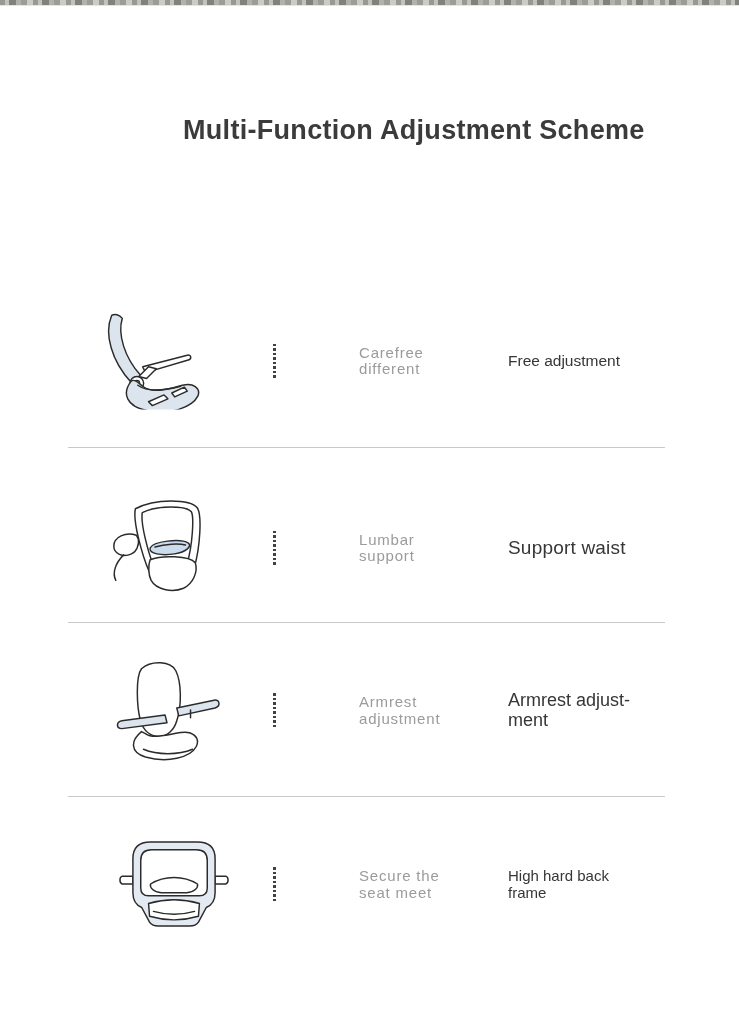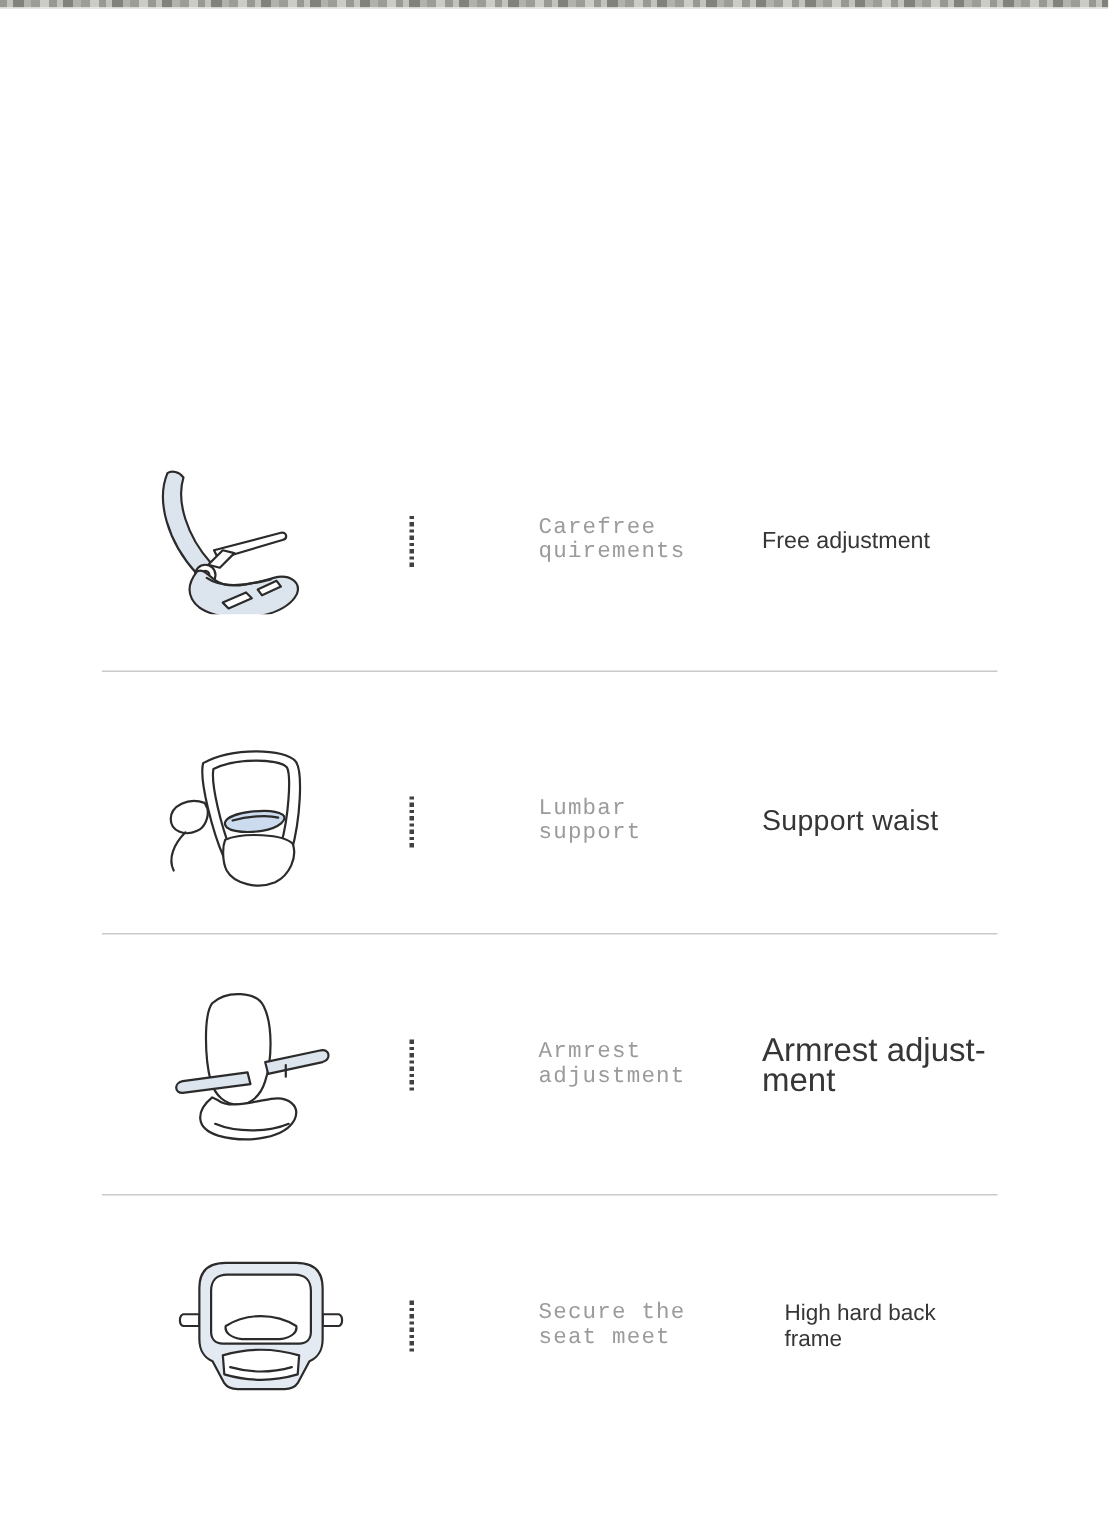--- a/index.html
+++ b/index.html
@@ -33,39 +33,40 @@
   }
   .feature-row { position:absolute; left:0; width:739px; }
   .chair { position:absolute; top:50%; transform:translateY(-50%); line-height:0; }
   .dots {
     position:absolute; left:273px; top:50%; transform:translateY(-50%);
     display:flex; flex-direction:column; gap:2px;
   }
   .dot { width:2.5px; height:2.5px; background:#414141; }
   .feature-label {
     position:absolute; left:359px; top:50%; transform:translateY(-50%);
-    font-size:15px; line-height:16.5px; letter-spacing:.8px; color:#9b9b9b;font-family:Liberation Mono, monospace;
+    font-size:15px; line-height:16.5px; letter-spacing:.8px; color:#9b9b9b;
   }
   .feature-value {
     position:absolute; left:508px; top:50%; transform:translateY(-50%);
     color:#363636; white-space:nowrap;
   }
   .feature-value.size-s  { font-size:15.5px; }
   .feature-value.size-l  { font-size:19px; letter-spacing:.2px; }
-  .feature-value.size-m  { font-size:22px; line-height:20px; }
-  .feature-value.size-xs { font-size:15px; line-height:17px;margin-left:15px; }
+  .feature-value.size-m  { font-size:18px; line-height:20px; }
+  .feature-value.size-xs { font-size:15px; line-height:17px; }
   svg { display:block; }
 </style>
 </head>
 <body>
 
 <div id="screen">
 
   <div class="torn-edge"></div>
 
+  <h1 class="page-title">Multi-Function Adjustment Scheme</h1>
 
 
   <div class="feature-row" style="top:274px;height:173px;">
     <span class="chair" style="left:92px;">
       <svg width="113" height="97" viewBox="0 0 116 100" fill="none" stroke="#2b2b2b" stroke-width="1.5" stroke-linejoin="round" stroke-linecap="round">
         <path d="M20 3 C 12 22, 20 50, 40 72 L 50 65 C 33 46, 26 22, 31 6 C 28 2, 23 1, 20 3 Z" fill="#dce4ee"></path>
         <path d="M52 56 L 98 44 C 102 43, 103 48, 99 49 L 55 62 Z" fill="#ffffff"></path>
         <path d="M48 66 L 58 56 L 66 58 L 56 68 Z" fill="#ffffff"></path>
         <circle cx="46" cy="73" r="7" fill="#ffffff"></circle>
         <circle cx="46" cy="73" r="2.8" fill="#ffffff"></circle>
@@ -80,21 +81,21 @@
         <i class="dot"></i>
         <i class="dot"></i>
         <i class="dot"></i>
         <i class="dot"></i>
         <i class="dot"></i>
         <i class="dot"></i>
         <i class="dot"></i>
     </span>
     <div class="feature-label">
       <div>Carefree</div>
-      <div>quirements</div>
+      <div>different</div>
     </div>
     <div class="feature-value size-s">
       <div>Free adjustment</div>
     </div>
   </div>
 
   <div class="divider" style="top:447px;"></div>
 
   <div class="feature-row" style="top:461px;height:173px;">
     <span class="chair" style="left:104px;">

